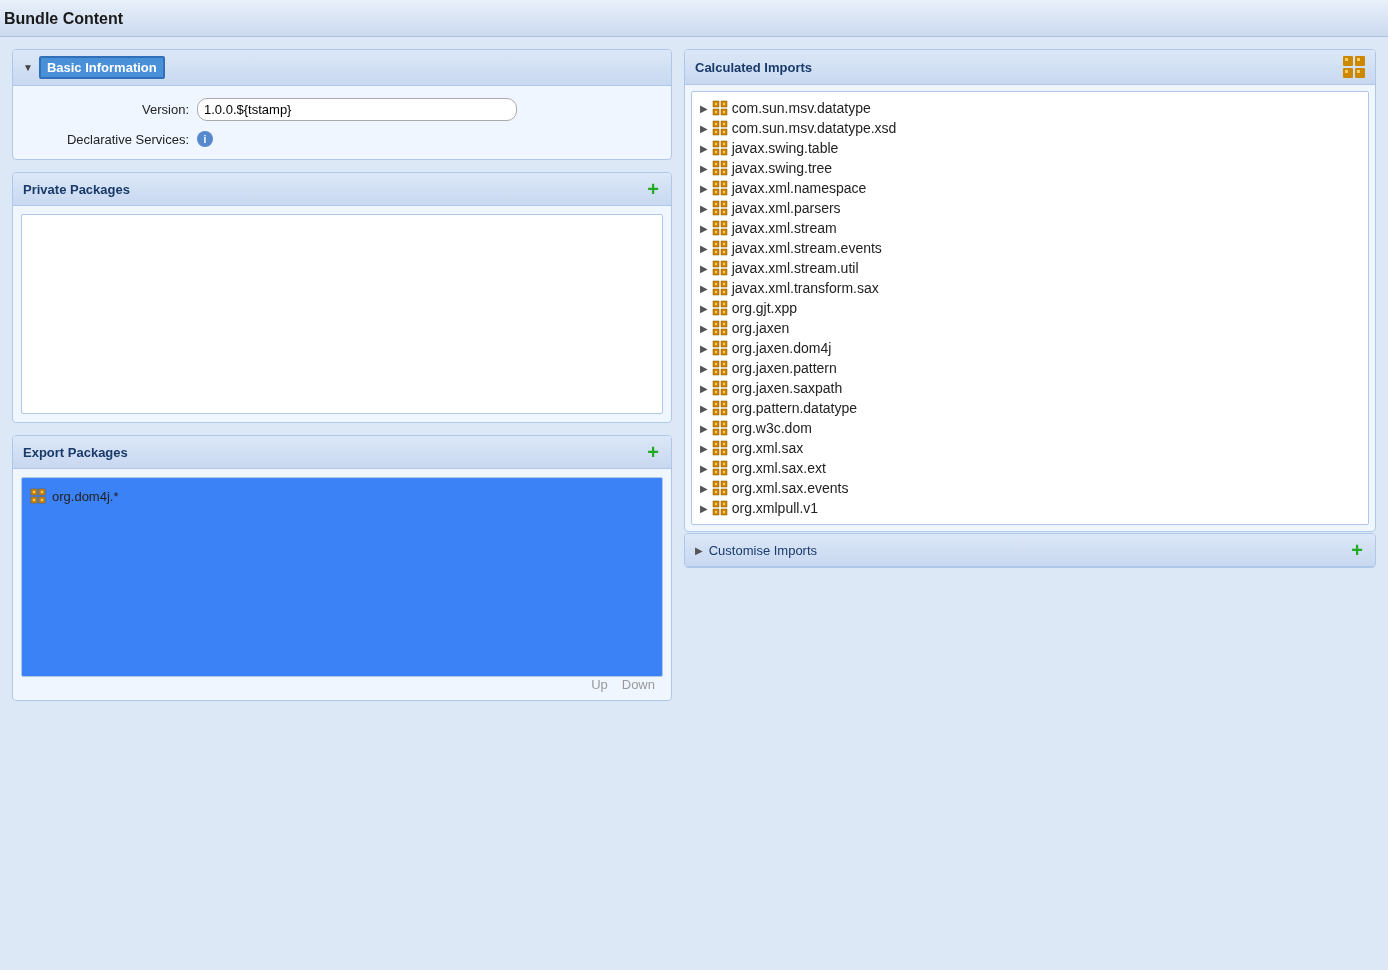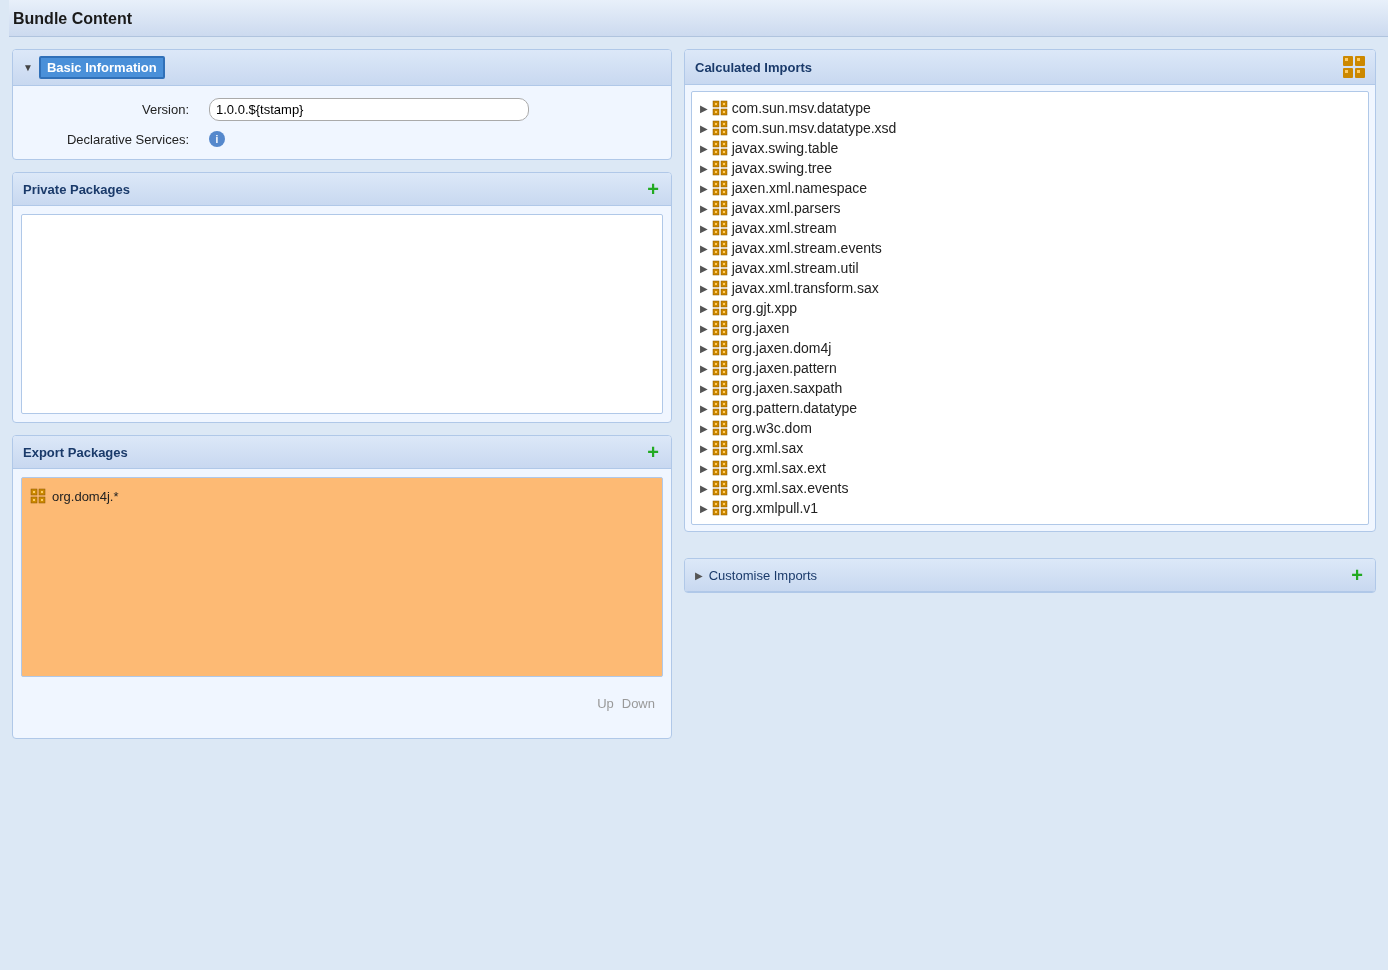--- a/index.html
+++ b/index.html
@@ -12,21 +12,20 @@
       min-height: 970px;
     }
 
     .page-title {
       background: linear-gradient(to bottom, #e8f0fa, #ccdaef);
       padding: 10px 16px 8px 4px;
       font-size: 16px;
       font-weight: bold;
       color: #1a1a1a;
       border-bottom: 1px solid #b0c4de;
-      margin-left: 9px;
     }
 
     .main-layout {
       display: flex;
       flex-direction: row;
       gap: 12px;
       padding: 12px;
       align-items: flex-start;
     }
 
@@ -85,21 +84,21 @@
     .basic-info-body {
       padding: 12px 16px;
       display: flex;
       flex-direction: column;
       gap: 10px;
     }
 
     .field-row {
       display: flex;
       align-items: center;
-      gap: 20px;
+      gap: 8px;
     }
 
     .field-label {
       width: 160px;
       text-align: right;
       color: #222;
       flex-shrink: 0;
     }
 
     .field-label-link {
@@ -193,39 +192,39 @@
       font-size: 20px;
       color: #22aa22;
       font-weight: bold;
       line-height: 1;
       padding: 0 2px;
     }
 
     
     .export-list-area {
       border: 1px solid #b0c8e8;
-      background: #fdba74;
+      background: #3b82f6;
       min-height: 200px;
       width: 100%;
       border-radius: 2px;
       padding: 8px;
     }
 
     .export-item {
       display: flex;
       align-items: center;
       gap: 6px;
       padding: 2px 0;
     }
 
     .up-down-buttons {
       display: flex;
       justify-content: flex-end;
-      gap: 8px;
-      padding: 19px 8px;
+      gap: 14px;
+      padding: 0 8px;
     }
 
     .updown-btn {
       background: none;
       border: none;
       color: #999;
       cursor: pointer;
       font-size: 13px;
     }
 
@@ -235,21 +234,21 @@
       display: flex;
       flex-direction: column;
       gap: 0;
     }
 
     .right-section-box {
       background: #f0f6ff;
       border: 1px solid #b0c8e8;
       border-radius: 4px;
       overflow: hidden;
-      margin-bottom: 26px;
+      margin-bottom: 1px;
     }
 
     .calc-imports-header {
       background: linear-gradient(to bottom, #dce8f8, #c8d8f0);
       padding: 6px 10px;
       display: flex;
       align-items: center;
       justify-content: space-between;
       border-bottom: 1px solid #b0c8e8;
     }
@@ -466,21 +465,21 @@
             <svg width="16" height="16" viewBox="0 0 16 16" style="flex-shrink: 0;">
     <rect x="1" y="1" width="6" height="6" fill="#cc8800" stroke="#885500" stroke-width="0.5"></rect>
     <rect x="9" y="1" width="6" height="6" fill="#cc8800" stroke="#885500" stroke-width="0.5"></rect>
     <rect x="1" y="9" width="6" height="6" fill="#cc8800" stroke="#885500" stroke-width="0.5"></rect>
     <rect x="9" y="9" width="6" height="6" fill="#cc8800" stroke="#885500" stroke-width="0.5"></rect>
     <rect x="3" y="3" width="2" height="2" fill="#ffcc66"></rect>
     <rect x="11" y="3" width="2" height="2" fill="#ffcc66"></rect>
     <rect x="3" y="11" width="2" height="2" fill="#ffcc66"></rect>
     <rect x="11" y="11" width="2" height="2" fill="#ffcc66"></rect>
   </svg>
-            <span class="import-text">jaxen.xml.namespace</span>
+            <span class="import-text">javax.xml.namespace</span>
           </div>
           <div class="import-item">
             <span class="tree-arrow">▶</span>
             <svg width="16" height="16" viewBox="0 0 16 16" style="flex-shrink: 0;">
     <rect x="1" y="1" width="6" height="6" fill="#cc8800" stroke="#885500" stroke-width="0.5"></rect>
     <rect x="9" y="1" width="6" height="6" fill="#cc8800" stroke="#885500" stroke-width="0.5"></rect>
     <rect x="1" y="9" width="6" height="6" fill="#cc8800" stroke="#885500" stroke-width="0.5"></rect>
     <rect x="9" y="9" width="6" height="6" fill="#cc8800" stroke="#885500" stroke-width="0.5"></rect>
     <rect x="3" y="3" width="2" height="2" fill="#ffcc66"></rect>
     <rect x="11" y="3" width="2" height="2" fill="#ffcc66"></rect>

